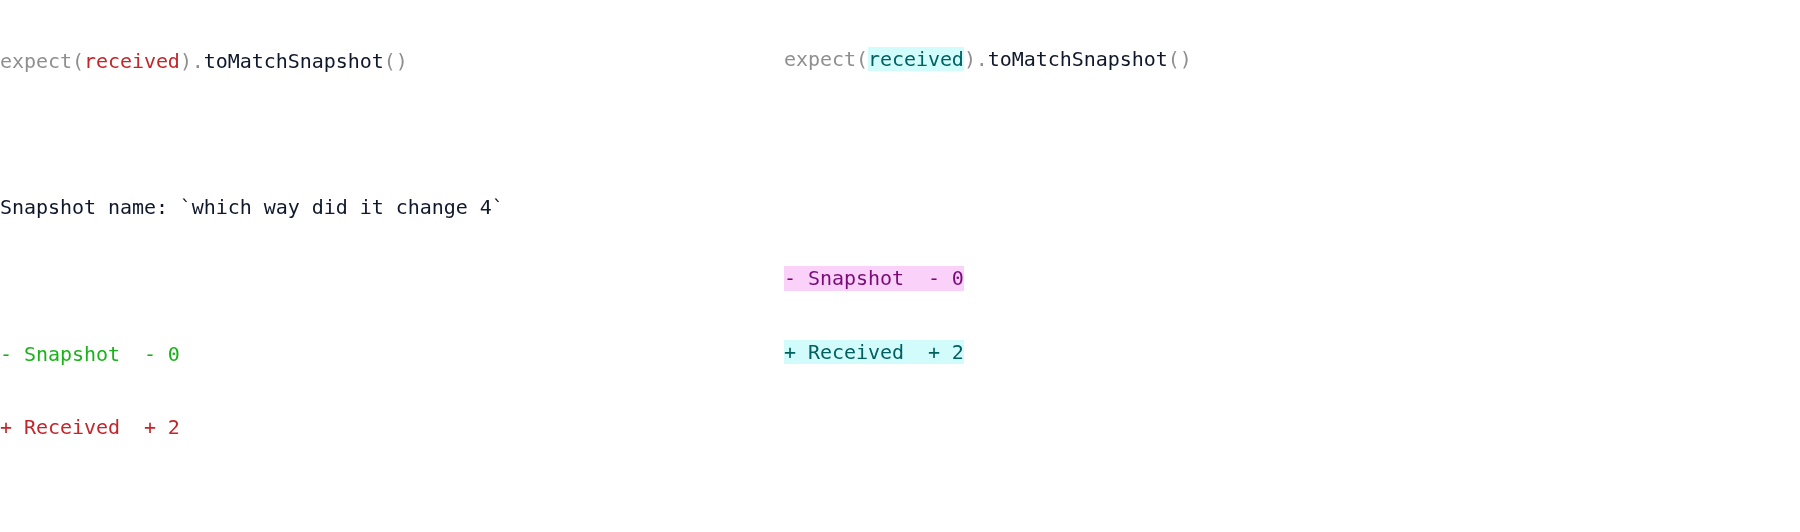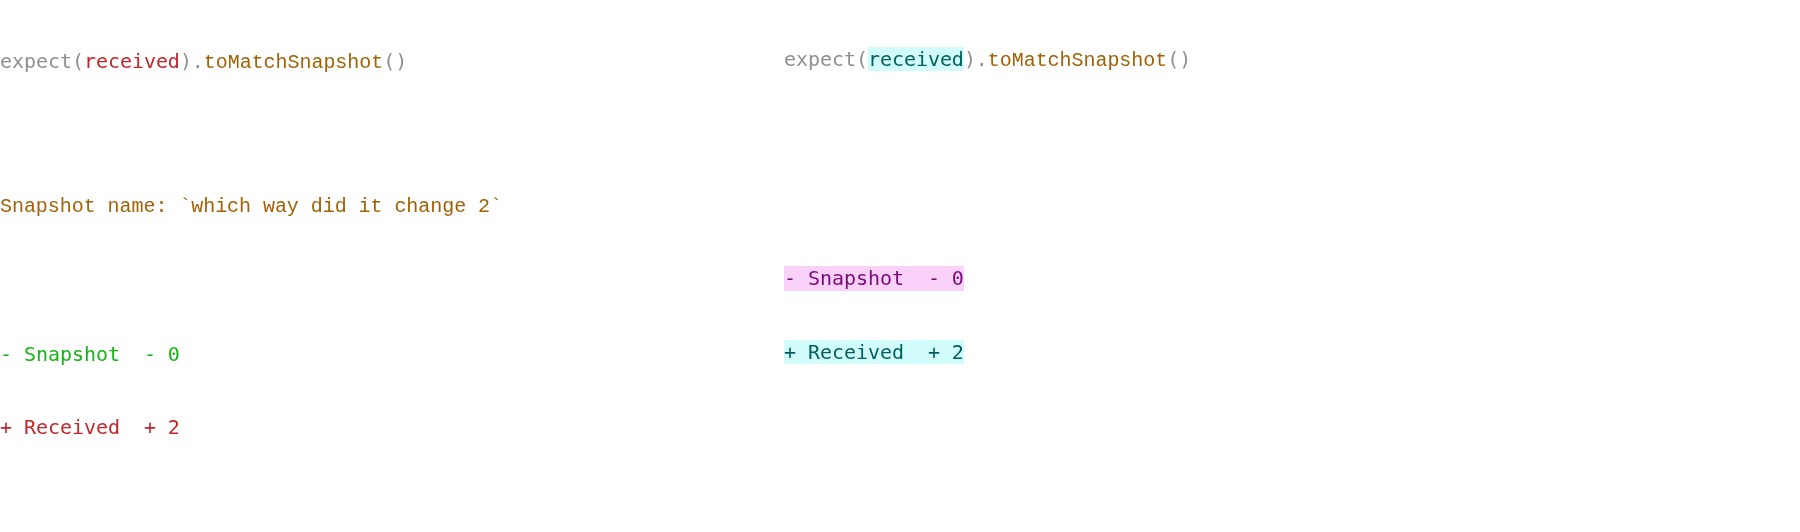--- a/index.html
+++ b/index.html
@@ -12,36 +12,36 @@
       line-height: 24.4px;
       white-space: pre;
       letter-spacing: -0.05px;
     }
     #pane-left { left: 0; top: 0; }
     #pane-right { left: 784px; top: -2px; }
     .line { display: block; height: 24.4px; }
     .line.blank { height: 24.4px; }
     .hl { display: inline-block; }
     .dim { color: #8f8f8f; text-align: right; }
-    .plain { color: #a16207; font-family: Liberation Mono, monospace; }
+    .plain { color: #0f172a; }
     
     .l-snap { color: #19b319; }
     .l-recv { color: #c3252a; }
     
     .r-snap { color: #7a0a7a; background: #fad2f9; }
     .r-recv { color: #005f5f; background: #d2fcfc; }
     .r-recv-inline { color: #005f5f; background: #d2fcfc; }
   </style>
 </head>
 <body>
 
 <div class="pane" id="pane-left">
   <span class="line"><span class="dim">expect(</span><span class="l-recv">received</span><span class="dim">).</span><span class="plain">toMatchSnapshot</span><span class="dim">()</span></span>
   <span class="line blank"> </span>
-  <span class="line plain">Snapshot name: `which way did it change 2`</span>
+  <span class="line plain">Snapshot name: `which way did it change 4`</span>
   <span class="line blank"> </span>
   <span class="line l-snap">- Snapshot  - 0</span>
   <span class="line l-recv">+ Received  + 2</span>
   <span class="line blank"> </span>
   
   
   
   
   
   

